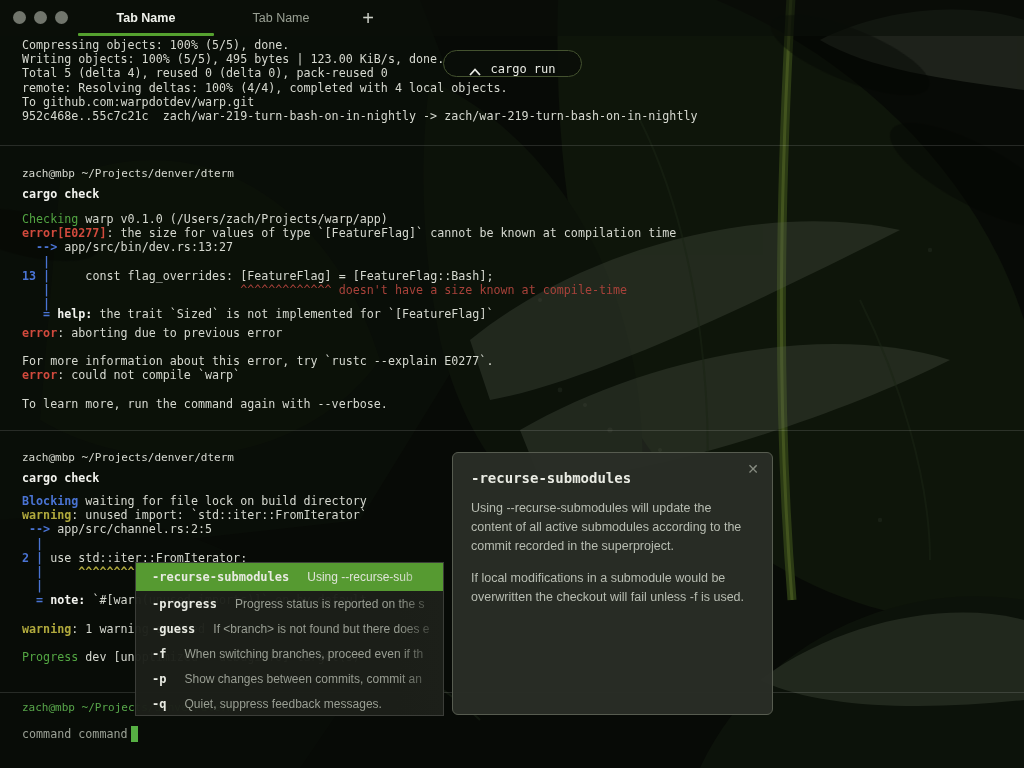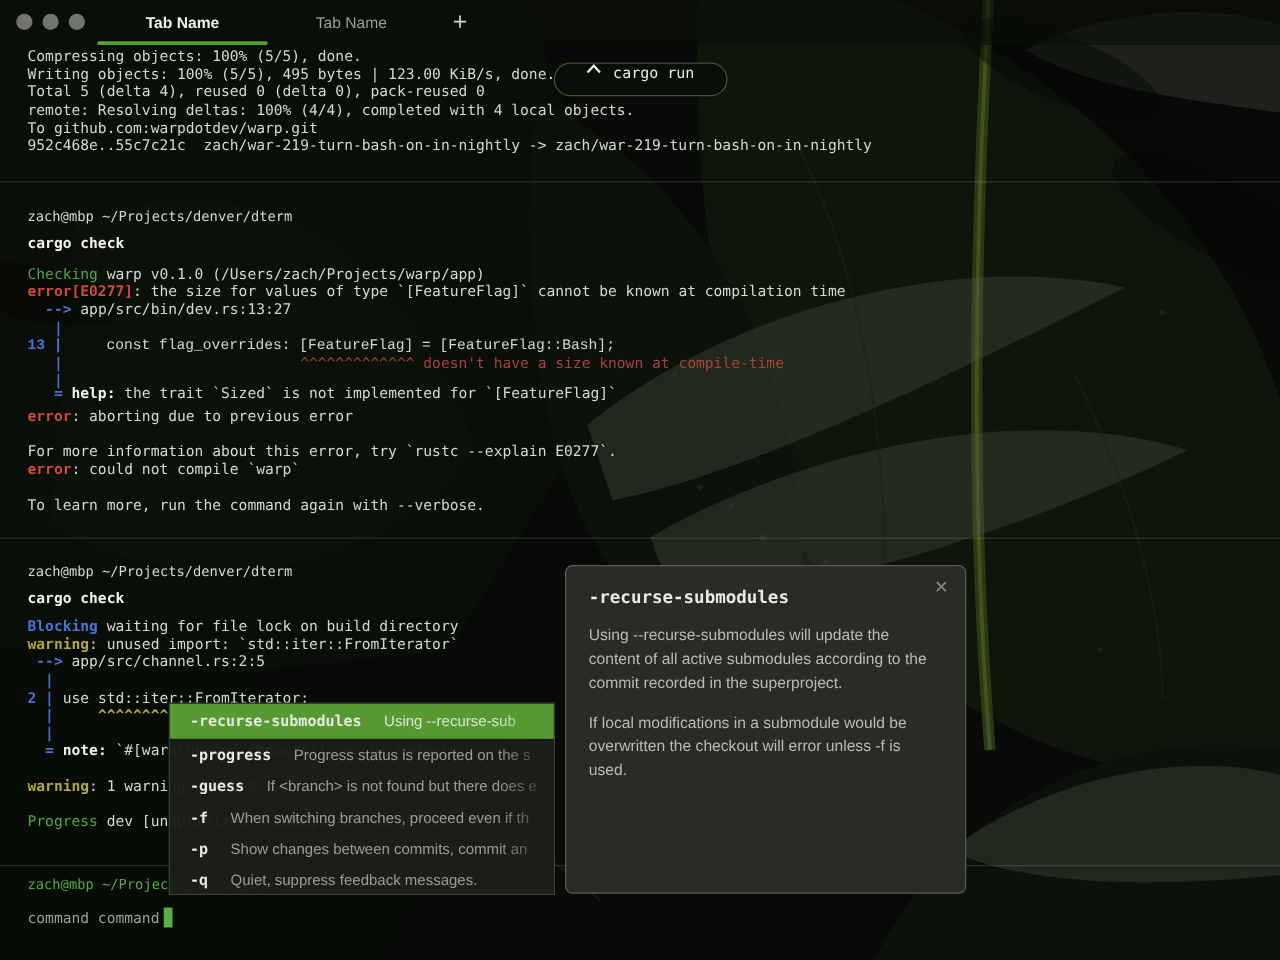--- a/index.html
+++ b/index.html
@@ -47,21 +47,21 @@
 
   
   #input-line{position:absolute;left:22px;top:727px;z-index:3;font-size:11.7px;
               line-height:15px;color:#9aa095;white-space:pre;}
   #input-cursor{position:absolute;left:131px;top:726px;width:7px;height:16px;
                 background:#56b043;z-index:3;}
 
   
   #run-pill{position:absolute;left:443px;top:50px;width:139px;height:27px;z-index:4;
             background:rgba(10,14,9,0.92);border:1px solid #44522f;border-radius:15px;
-            display:flex;align-items:flex-start;justify-content:center;gap:9px;
+            display:flex;align-items:flex-end;justify-content:center;gap:9px;
             color:#e9ebe4;font-size:12px;box-sizing:border-box;}
 
   
   #menu{position:absolute;left:135px;top:562px;width:309px;height:154px;z-index:6;
         background:rgba(28,31,25,0.97);border:1px solid rgba(255,255,255,0.14);
         box-sizing:border-box;overflow:hidden;}
   .menu-row{position:relative;height:25px;display:flex;align-items:center;
             padding-left:16px;white-space:nowrap;overflow:hidden;}
   .menu-row .flag{font-weight:bold;font-size:12px;color:#e8eae2;
                   font-family:"DejaVu Sans Mono",monospace;flex:none;}
@@ -147,21 +147,21 @@
         <div class="term-line" style="top: 0px;"><span class="sd">zach@mbp ~/Projects/denver/dterm</span></div>
       </div>
       <div class="term-block bold" style="top: 187px;">
         <div class="term-line" style="top: 0px;"><span class="sw">cargo check</span></div>
       </div>
       <div class="term-block " style="top: 212px;">
         <div class="term-line" style="top: 0px;"><span class="sg">Checking</span><span class="sd"> warp v0.1.0 (/Users/zach/Projects/warp/app)</span></div>
         <div class="term-line" style="top: 14.2px;"><span class="sr">error[E0277]</span><span class="sd">: the size for values of type `[FeatureFlag]` cannot be known at compilation time</span></div>
         <div class="term-line" style="top: 28.4px;"><span class="sb">  --&gt; </span><span class="sd">app/src/bin/dev.rs:13:27</span></div>
         <div class="term-line" style="top: 42.6px;"><span class="sb">   |</span></div>
-        <div class="term-line" style="top: 56.8px; font-family: Liberation Mono, monospace;"><span class="sb">13 |</span><span class="sd">     const flag_overrides: [FeatureFlag] = [FeatureFlag::Bash];</span></div>
+        <div class="term-line" style="top: 56.8px;"><span class="sb">13 |</span><span class="sd">     const flag_overrides: [FeatureFlag] = [FeatureFlag::Bash];</span></div>
         <div class="term-line" style="top: 71px;"><span class="sb">   |</span><span class="sR">                           ^^^^^^^^^^^^^ doesn't have a size known at compile-time</span></div>
         <div class="term-line" style="top: 85.2px;"><span class="sb">   |</span></div>
         <div class="term-line" style="top: 95px;"><span class="sb">   = </span><span class="sw">help:</span><span class="sd"> the trait `Sized` is not implemented for `[FeatureFlag]`</span></div>
         <div class="term-line" style="top: 113.6px;"><span class="sr">error</span><span class="sd">: aborting due to previous error</span></div>
         <div class="term-line" style="top: 127.8px;"></div>
         <div class="term-line" style="top: 142px;"><span class="sd">For more information about this error, try `rustc --explain E0277`.</span></div>
         <div class="term-line" style="top: 156.2px;"><span class="sr">error</span><span class="sd">: could not compile `warp`</span></div>
         <div class="term-line" style="top: 170.4px;"></div>
         <div class="term-line" style="top: 184.6px;"><span class="sd">To learn more, run the command again with --verbose.</span></div>
       </div>
@@ -238,16 +238,16 @@
     <div class="menu-row">
       <span class="flag">-q</span>
       <span class="desc">Quiet, suppress feedback messages.</span>
     </div>
   </div>
 
   <div id="doc-panel">
     <div id="doc-close">✕</div>
     <div id="doc-title">-recurse-submodules</div>
     <p class="doc-par">Using --recurse-submodules will update the content of all active submodules according to the commit recorded in the superproject.</p>
-    <p class="doc-par">If local modifications in a submodule would be overwritten the checkout will error unless -f is used.</p>
+    <p class="doc-par">If local modifications in a submodule would be overwritten the checkout will fail unless -f is used.</p>
   </div>
 
 </div>
 
 </body></html>

